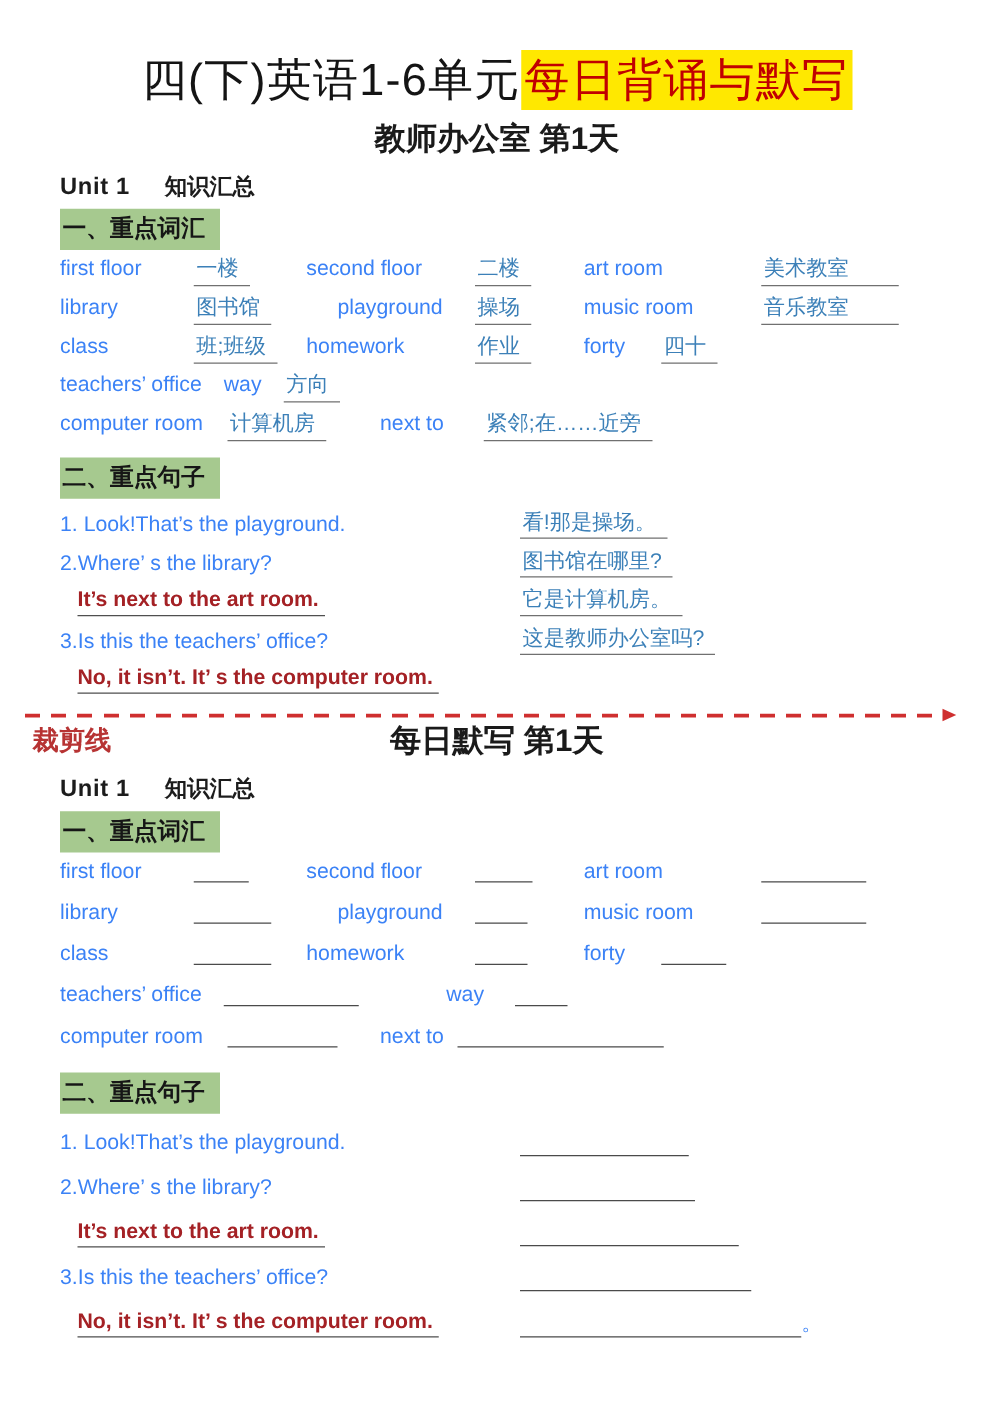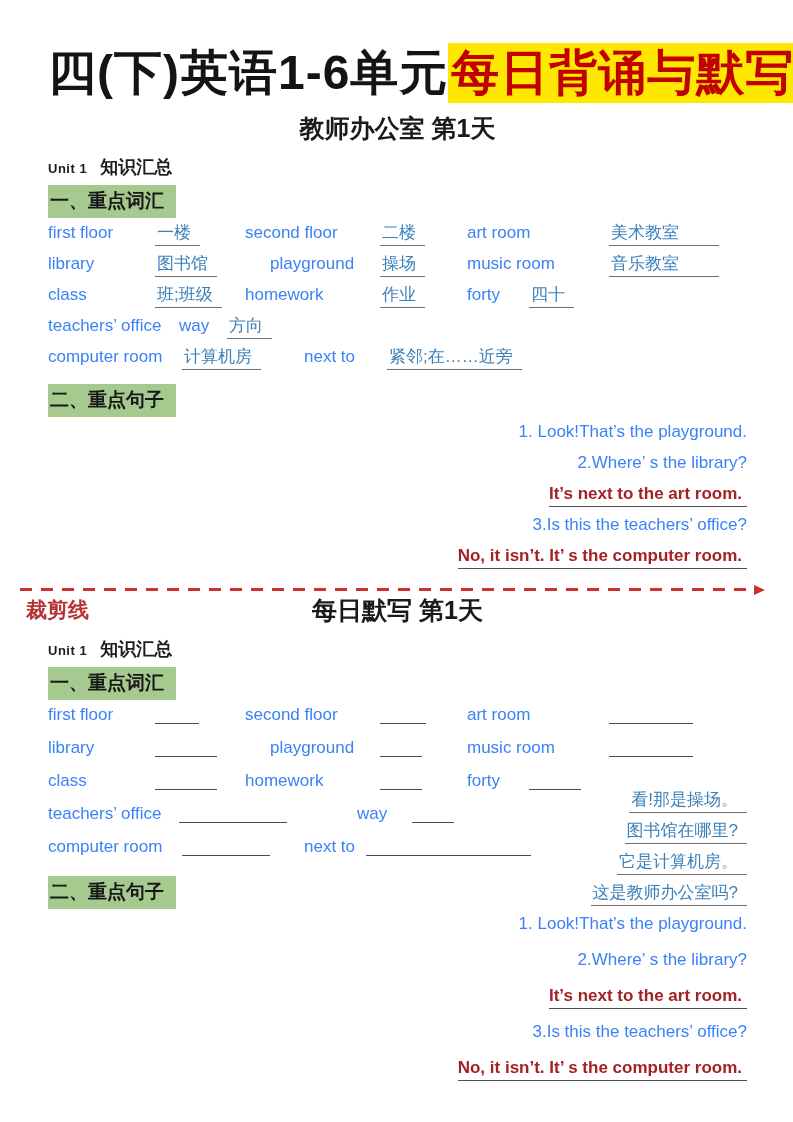--- a/index.html
+++ b/index.html
@@ -7,41 +7,41 @@
   .page {
     position:relative;
     width:793px; height:1122px;
     background:#ffffff;
     padding:38px 46px 0 48px;
     overflow:hidden;
     font-family:"Liberation Sans","DejaVu Sans",sans-serif;
     color:#1c1c1c;
   }
   
-  .title { text-align:center; font-size:48px; font-weight:bold; letter-spacing:1px;
+  .title { text-align:center; font-size:36px; font-weight:normal; letter-spacing:1px;
            line-height:1.45; white-space:nowrap; }
   .title .t-black { color:#141414; }
   .title .t-hl { color:#c10000; background:#ffe800; padding:3px 3px 4px; }
   .subtitle { text-align:center; font-size:25px; font-weight:bold; color:#1a1a1a;
               margin-top:4px; }
   .unit-line { margin-top:10px; font-weight:bold; font-size:18px; }
-  .unit-line .u-en { font-size:13px; margin-right:13px; letter-spacing:0.5px; }
+  .unit-line .u-en { font-size:19px; margin-right:28px; letter-spacing:0.5px; }
   .chip { display:inline-block; background:#a6c98f; color:#161616; font-size:19px;
           font-weight:bold; padding:3px 12px 4px 2px; margin:6px 0 5px; }
   
   .vrow { display:flex; align-items:baseline; height:31px; font-size:17px; }
   .d .vrow { height:33px; }
   .c { flex:0 0 auto; }
   .en { color:#3b82f6; }
   .zhu { color:#3c80b8; border-bottom:1.5px solid #707070; padding:0 9px 2px 2px;
          display:inline-block; line-height:1.2; }
   .blank { display:inline-block; border-bottom:1.6px solid #4a4a4a; height:15px;
            position:relative; top:4px; }
   
-  .srow { display:flex; align-items:flex-end; height:31px; font-size:17px;flex-direction:column; }
+  .srow { display:flex; align-items:center; height:31px; font-size:17px; }
   .d .srow { height:36px; }
   .sleft { flex:0 0 368px; }
   .red-u { color:#a42125; font-weight:bold; border-bottom:1.6px solid #4f4f4f;
            padding:0 5px 2px 0; margin-left:14px; display:inline-block; }
   .sblank { top:6px; }
   
   .cut-wrap { position:relative; margin-top:9px; }
   .cutline { display:flex; align-items:center; margin:0 -18px 0 -28px; height:8px; }
   .cutline .dash { flex:1 1 auto; height:3px;
       background:repeating-linear-gradient(90deg,#cf2f2f 0 12px,transparent 12px 21px); }

